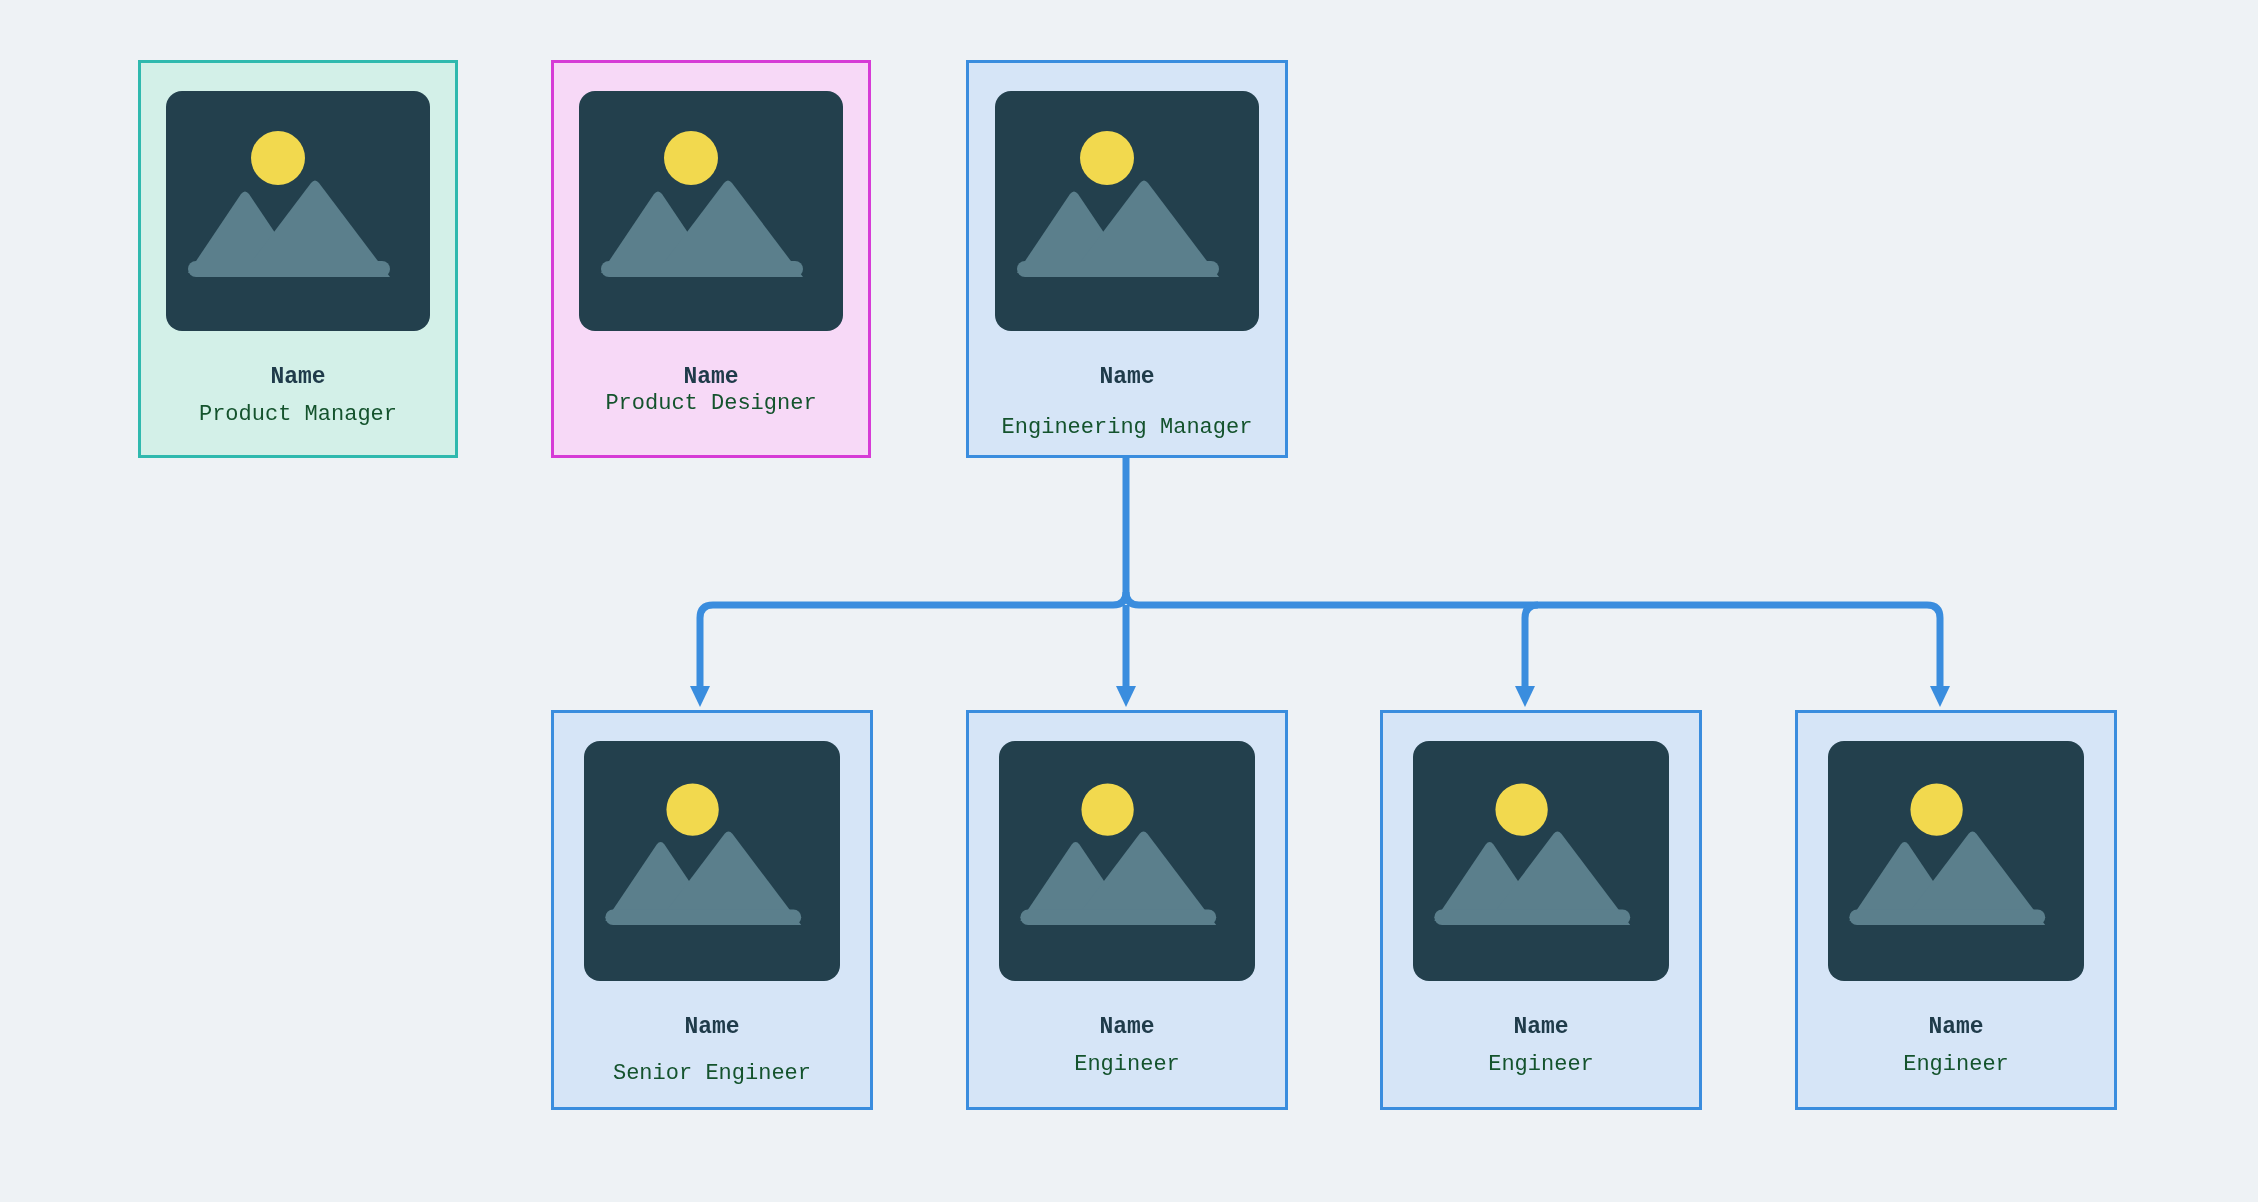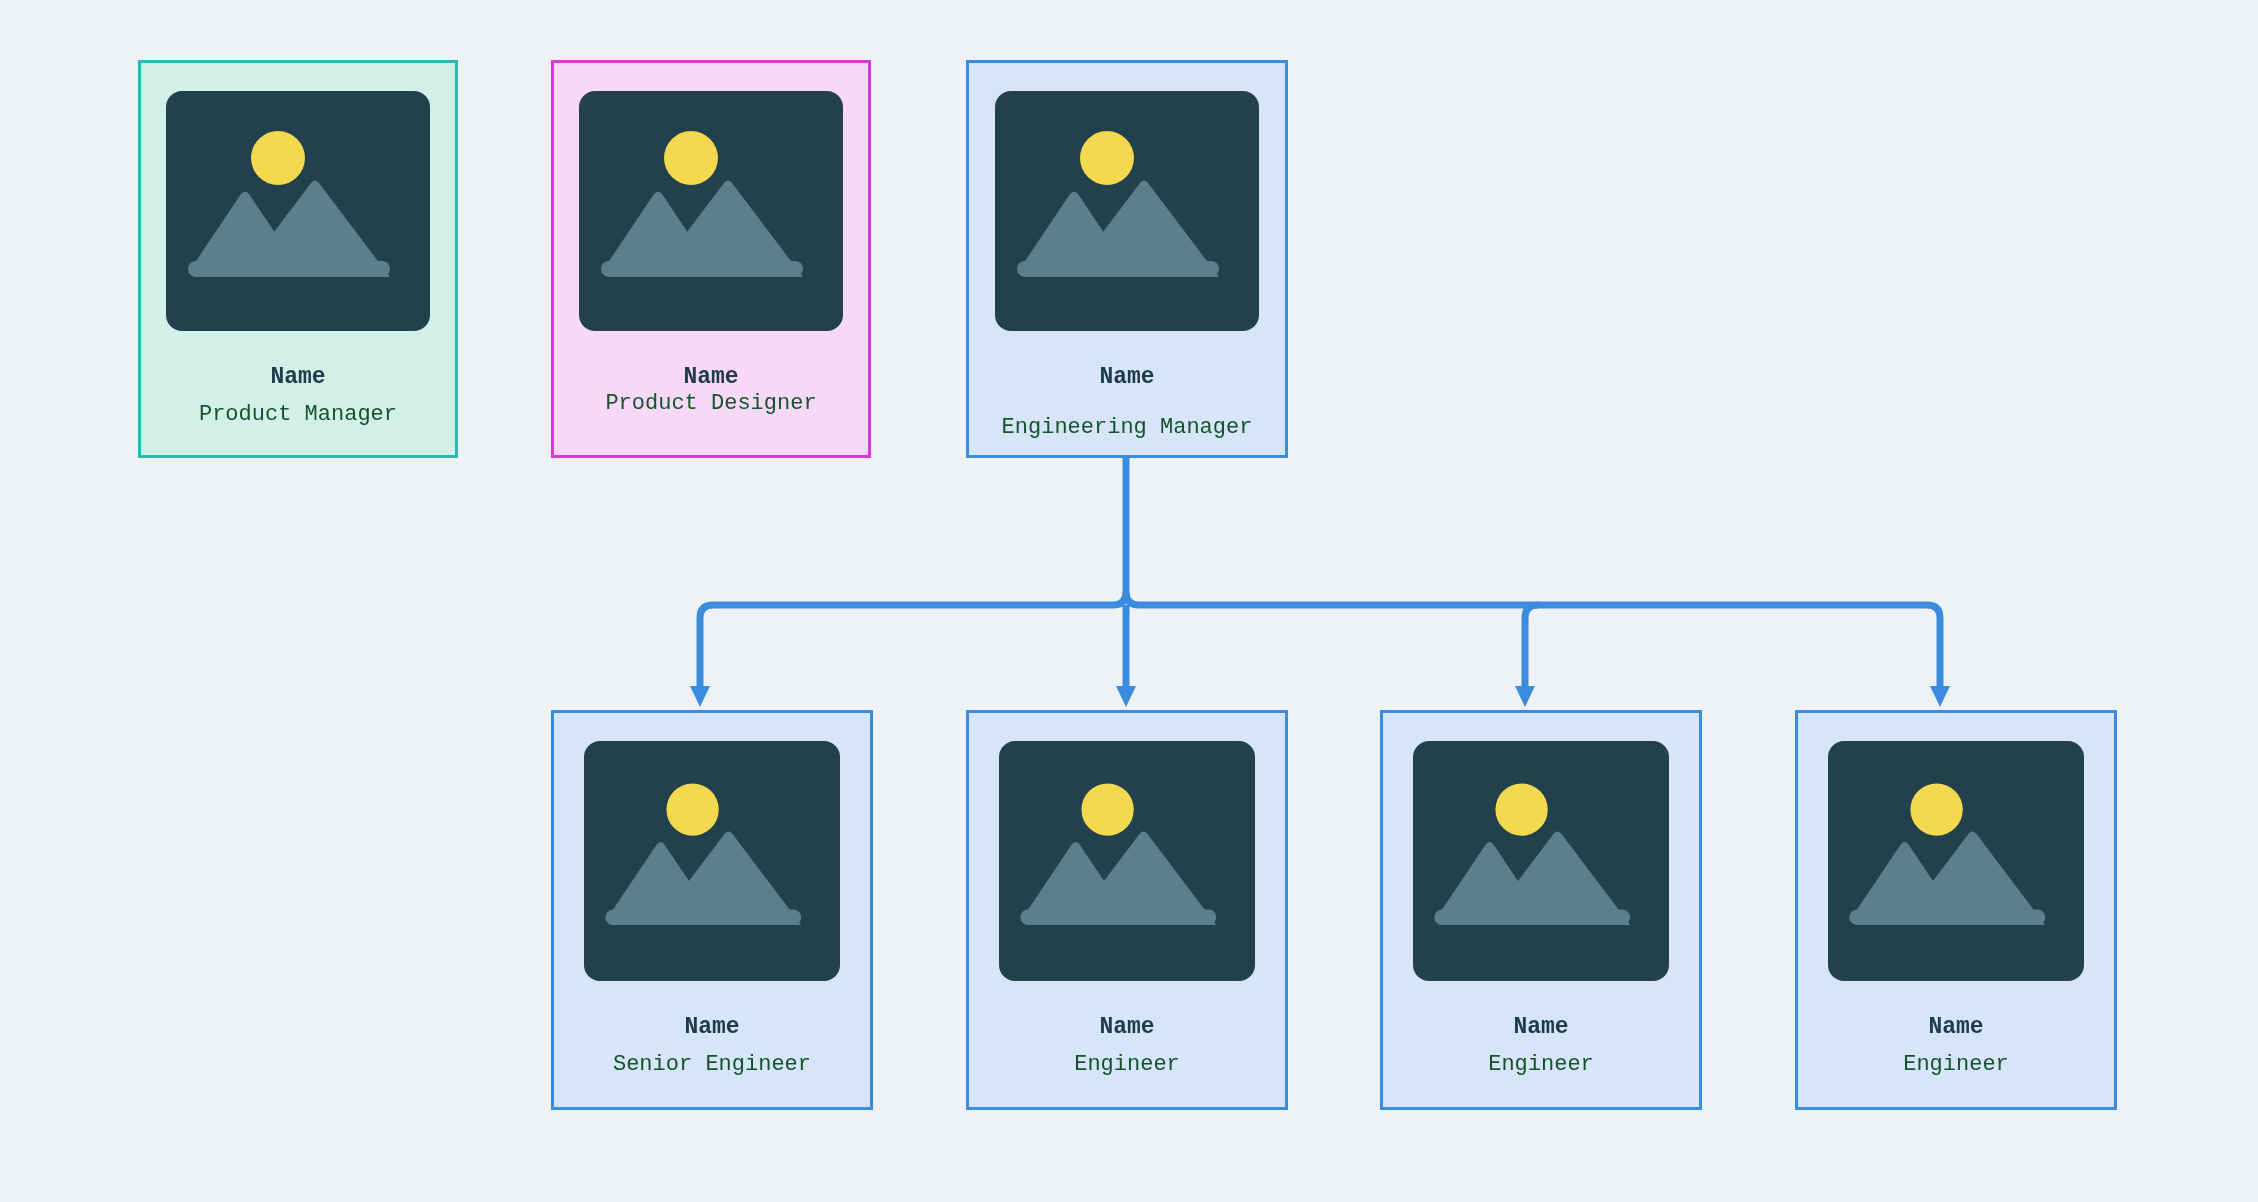--- a/index.html
+++ b/index.html
@@ -141,21 +141,21 @@
               background:#d6e5f7; border:3px solid #3a8dde;">
     <div class="card-photo sm">
       <svg class="photo-svg" viewBox="0 0 264 240">
         <circle cx="112" cy="67" r="27" fill="#f2d94e"></circle>
         <path d="M22 182 L75 103 Q79 98 83 103 L136 182 Z" fill="#5b7f8c"></path>
         <path d="M74 186 L145 92 Q149 87 153 92 L224 186 Z" fill="#5b7f8c"></path>
         <rect x="22" y="170" width="202" height="16" rx="8" fill="#5b7f8c"></rect>
       </svg>
     </div>
     <div class="card-name" style="margin-top:35px;">Name</div>
-    <div class="card-role" style="margin-top:15px;">Senior Engineer</div>
+    <div class="card-role" style="margin-top:24px;">Senior Engineer</div>
   </div>
 
   <div class="card" style="left:966px; top:710px; width:322px; height:400px; padding-top:28px;
               background:#d6e5f7; border:3px solid #3a8dde;">
     <div class="card-photo sm">
       <svg class="photo-svg" viewBox="0 0 264 240">
         <circle cx="112" cy="67" r="27" fill="#f2d94e"></circle>
         <path d="M22 182 L75 103 Q79 98 83 103 L136 182 Z" fill="#5b7f8c"></path>
         <path d="M74 186 L145 92 Q149 87 153 92 L224 186 Z" fill="#5b7f8c"></path>
         <rect x="22" y="170" width="202" height="16" rx="8" fill="#5b7f8c"></rect>

